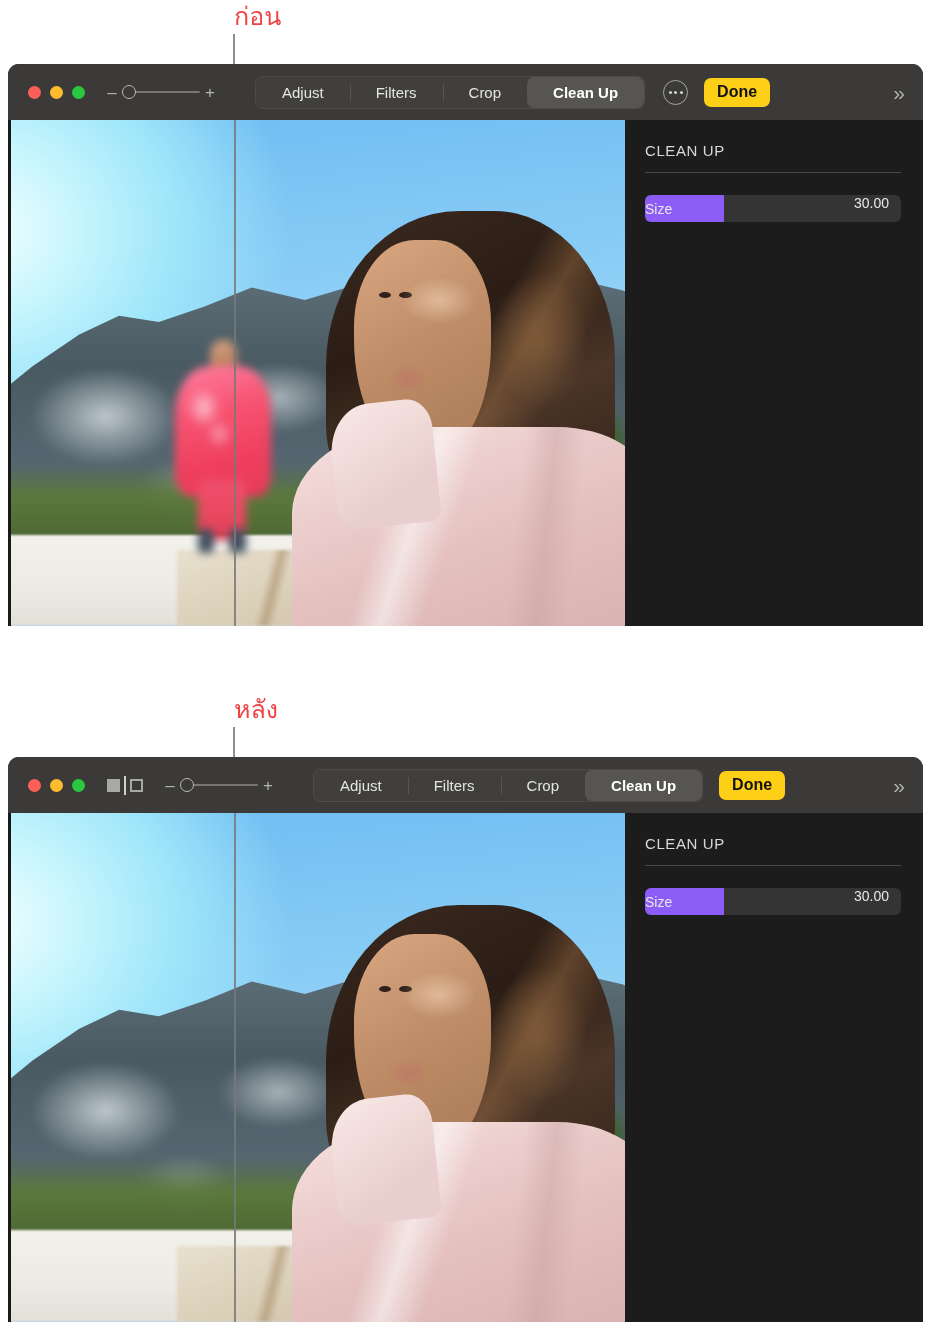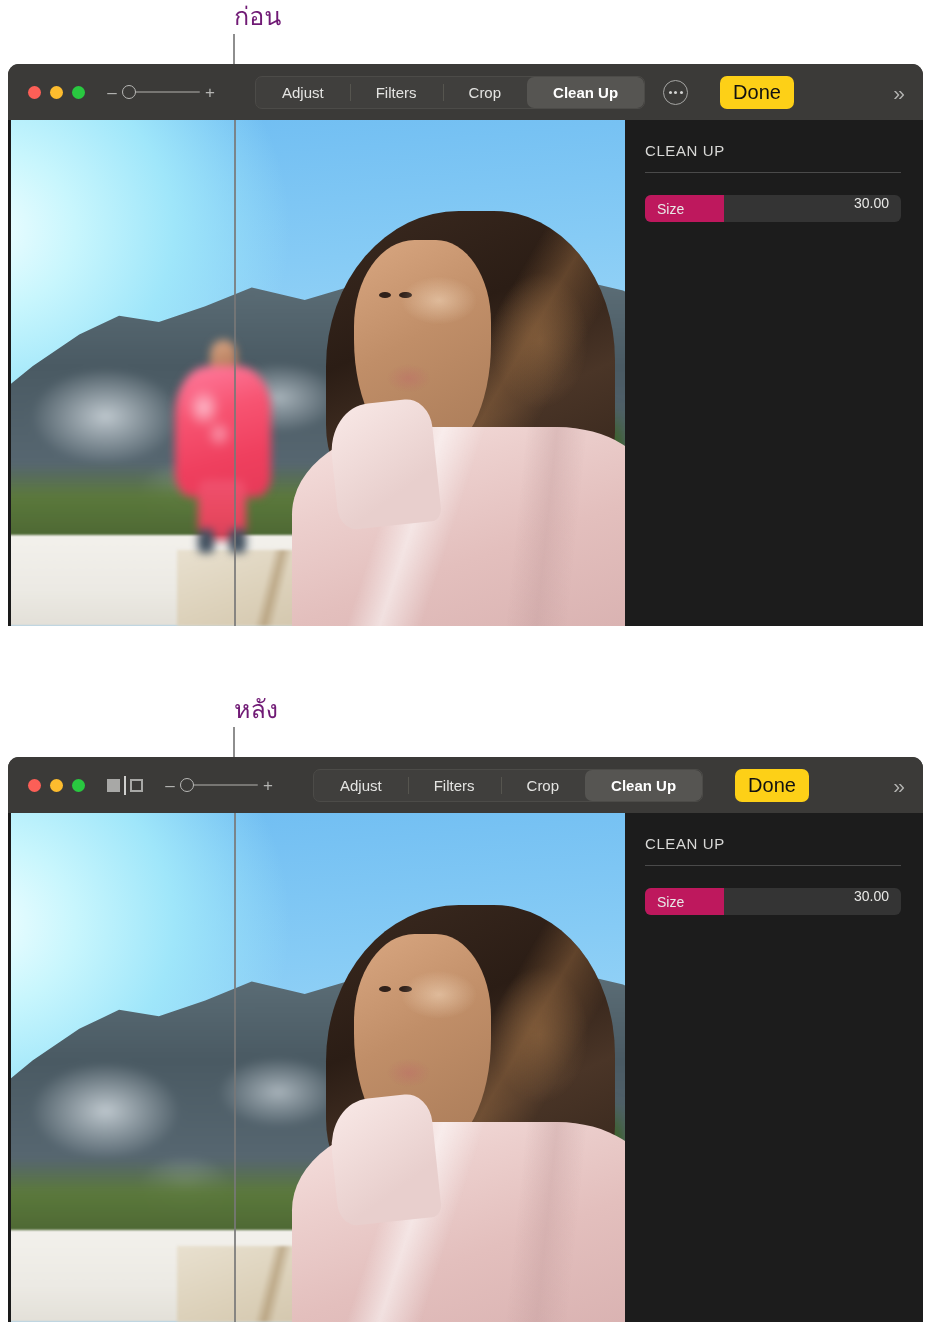--- a/index.html
+++ b/index.html
@@ -11,21 +11,21 @@
     width: 931px;
     height: 1322px;
     position: relative;
     overflow: hidden;
     font-family: "Liberation Sans", "DejaVu Sans", sans-serif;
   }
 
   
   .callout-label {
     position: absolute;
-    color: #701a75;
+    color: #ef4444;
     font-size: 25px;
     line-height: 1;
     white-space: nowrap;
     font-family: "DejaVu Sans", "Liberation Sans", sans-serif;
   }
   .callout-line {
     position: absolute;
     width: 2px;
     background: #8e8e8e;
   }
@@ -185,28 +185,29 @@
   }
   .more-dot {
     width: 3px;
     height: 3px;
     border-radius: 50%;
     background: #d3d3d1;
   }
 
   
   .done-btn {
-    margin-left: 32px;
+    margin-left: 16px;
     background: #fdd017;
     color: #111111;
-    font-size: 20px;
+    font-size: 16px;
     border-radius: 7px;
     padding: 6px 13px 7px;
     line-height: 1;
     flex: 0 0 auto;
+    font-weight: bold;
   }
 
   
   .chevron {
     margin-left: auto;
     color: #b2b2b0;
     font-size: 21px;
     line-height: 1;
     padding-right: 4px;
     flex: 0 0 auto;
@@ -477,25 +478,24 @@
   }
   .param-row {
     display: flex;
     align-items: stretch;
     height: 27px;
     border-radius: 6px;
     overflow: hidden;
     background: #343434;
   }
   .param-fill {
-    background: #be185d;
+    background: #8b5cf6;
     width: 31%;
     display: flex;
     align-items: center;
-    padding-left: 12px;
     box-sizing: border-box;
   }
   .param-label {
     color: #e8e8e6;
     font-size: 14px;
   }
   .param-rest {
     flex: 1 1 auto;
     display: flex;
     justify-content: flex-end;

